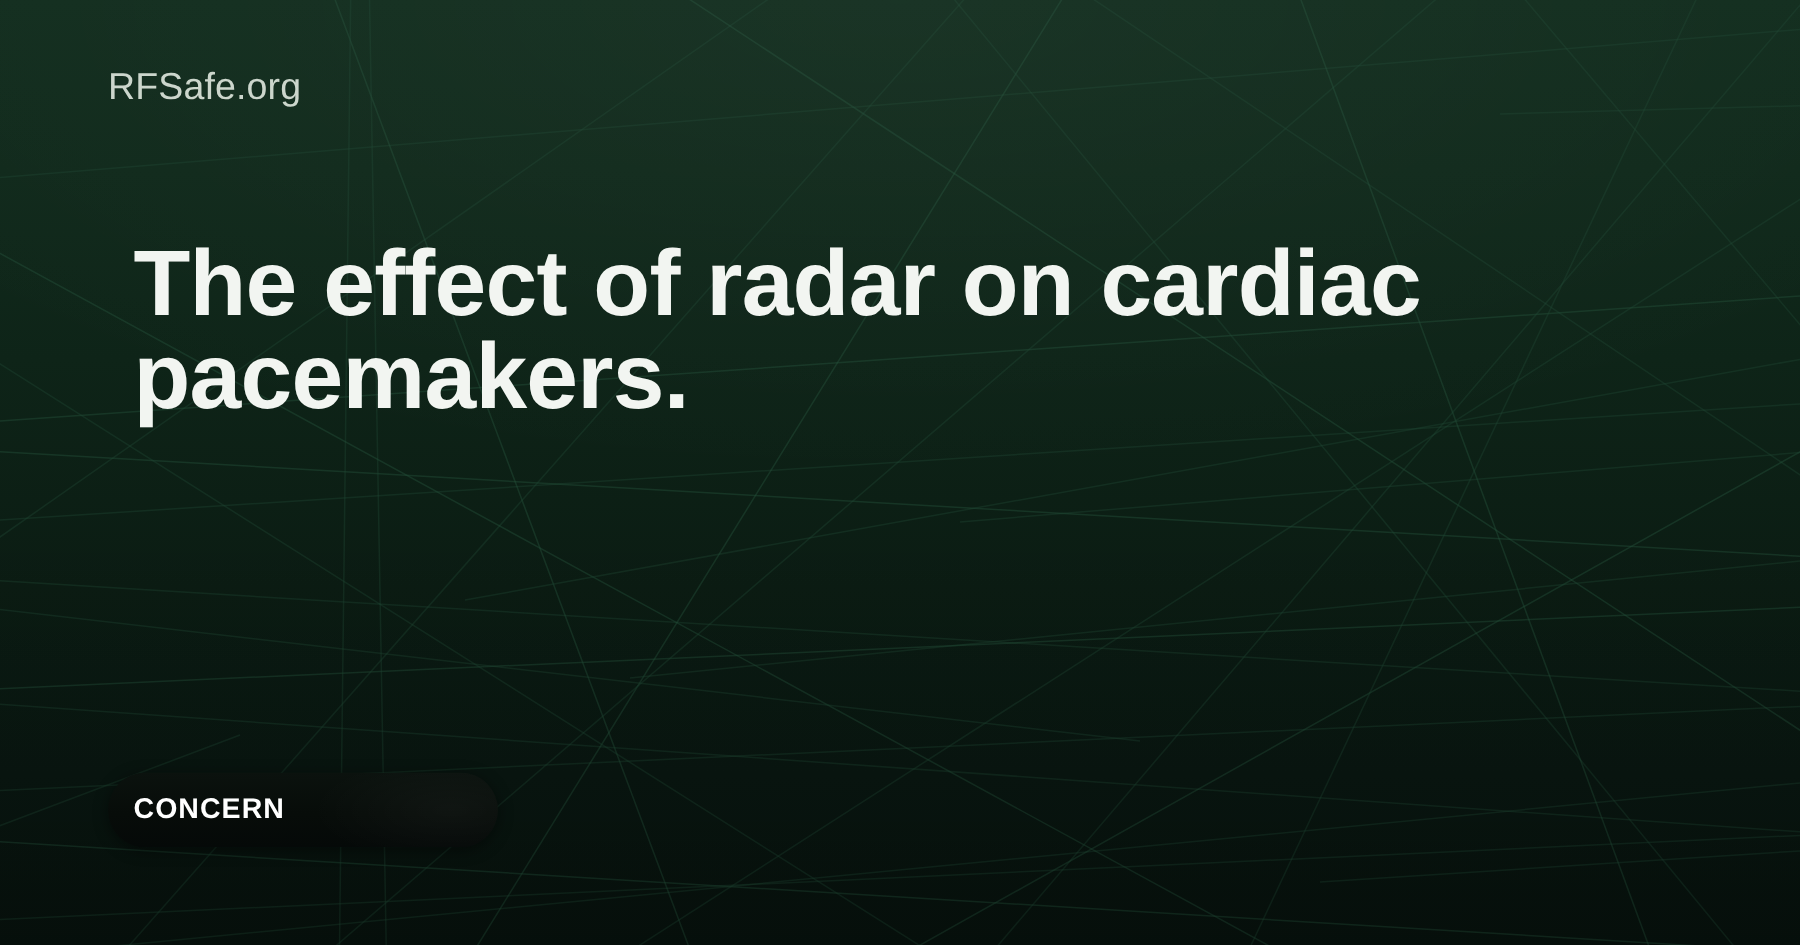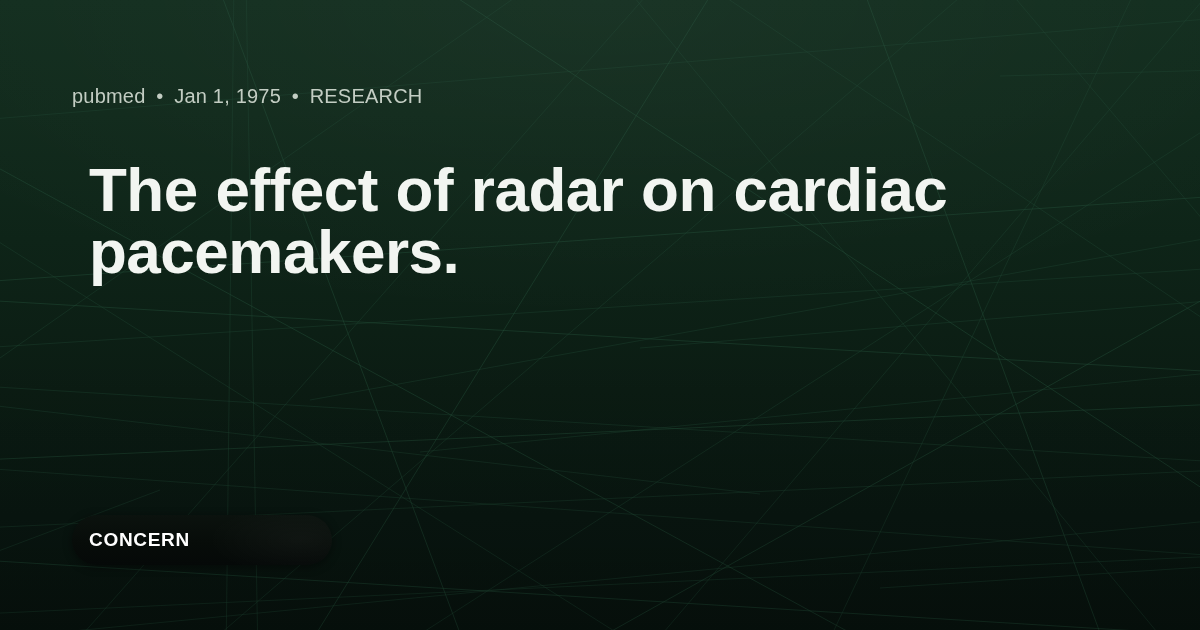--- a/index.html
+++ b/index.html
@@ -168,28 +168,22 @@
     <line x1="160" y1="490" x2="-20" y2="558" class="soft"></line>
     <line x1="1000" y1="76" x2="1220" y2="70" class="soft"></line>
     <line x1="880" y1="588" x2="1220" y2="566" class="soft"></line>
     <line x1="420" y1="452" x2="1220" y2="372" class="soft"></line>
   </svg>
 
   <div class="vignette"></div>
 
   <div class="content">
 
+    <div class="site">RFSafe.org</div>
 
-    <div class="meta">
-      <span>pubmed</span>
-      <span class="sep">•</span>
-      <span>Jan 1, 1975</span>
-      <span class="sep">•</span>
-      <span>RESEARCH</span>
-    </div>
 
     <h1 class="title">The effect of radar on cardiac pacemakers.</h1>
 
     <div class="badge-row">
       <div class="badge">
         <span class="badge-label">CONCERN</span>
       </div>
     </div>
 
   </div>

